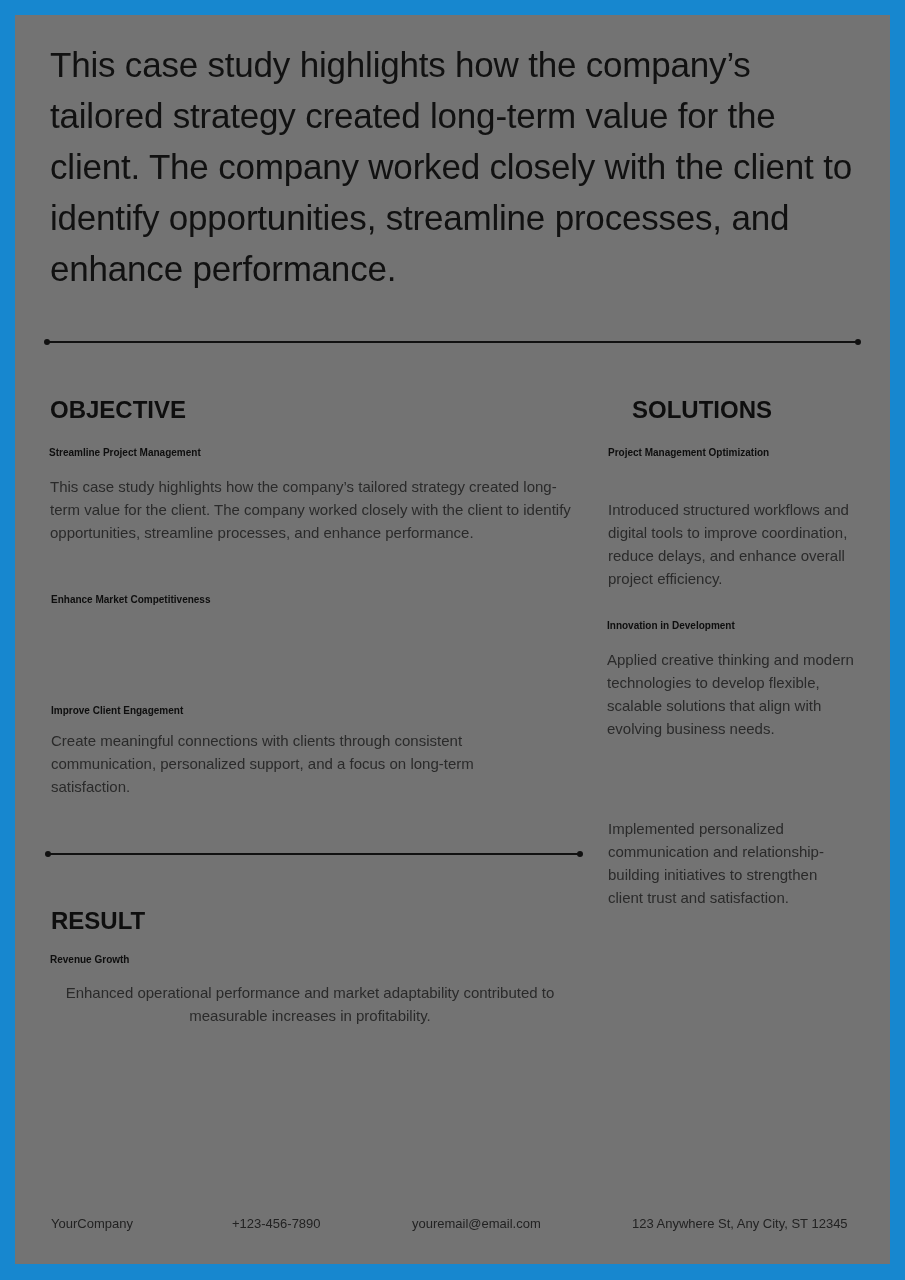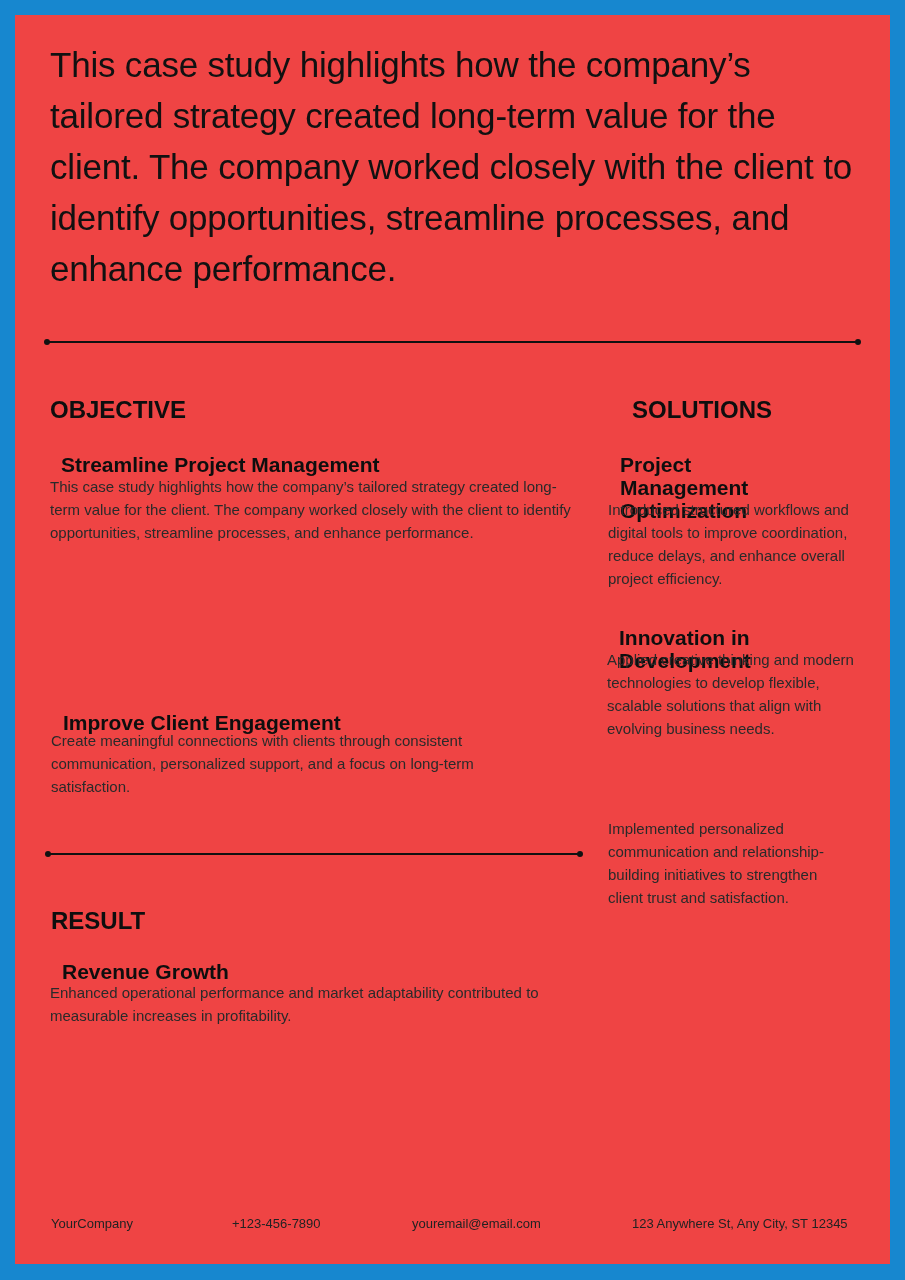--- a/index.html
+++ b/index.html
@@ -8,21 +8,21 @@
     background: #1787cf;
     font-family: "Liberation Sans", "DejaVu Sans", sans-serif;
     color: #111;
     position: relative;
     overflow: hidden;
   }
   .page {
     position: absolute;
     left: 15px; top: 15px;
     width: 875px; height: 1249px;
-    background: #ef4444;
+    background: #737373;
   }
   .intro {
     position: absolute;
     left: 35px; top: 24px;
     width: 820px;
     font-size: 35px;
     line-height: 51px;
     font-weight: 400;
     color: #111;
     margin: 0;
@@ -48,24 +48,24 @@
 
   .section-title {
     position: absolute;
     font-size: 24px;
     font-weight: 700;
     margin: 0;
     color: #0e0e0e;
   }
   .item-title {
     position: absolute;
-    font-size: 21px;
+    font-size: 10px;
     font-weight: 700;
     line-height: 23px;
-    margin: 12px;
+    margin: 0;
     color: #0e0e0e;
   }
   .item-body {
     position: absolute;
     font-size: 15px;
     line-height: 23px;
     color: #2a2a2a;
     margin: 0;
   }
   .footer-item {
@@ -82,29 +82,30 @@
 
   <p class="intro">This case study highlights how the company’s tailored strategy created long-term value for the client. The company worked closely with the client to identify opportunities, streamline processes, and enhance performance.</p>
 
   <div class="divider top"></div>
 
   <h2 class="section-title" style="left:35px; top:381px;">OBJECTIVE</h2>
 
   <h3 class="item-title" style="left:34px; top:426px; width:520px;">Streamline Project Management</h3>
   <p class="item-body" style="left:35px; top:460px; width:535px;">This case study highlights how the company’s tailored strategy created long-term value for the client. The company worked closely with the client to identify opportunities, streamline processes, and enhance performance.</p>
 
+  <h3 class="item-title" style="left:36px; top:573px; width:520px;">Enhance Market Competitiveness</h3>
 
   <h3 class="item-title" style="left:36px; top:684px; width:520px;">Improve Client Engagement</h3>
   <p class="item-body" style="left:36px; top:714px; width:470px;">Create meaningful connections with clients through consistent communication, personalized support, and a focus on long-term satisfaction.</p>
 
   <div class="divider mid"></div>
 
   <h2 class="section-title" style="left:36px; top:892px;">RESULT</h2>
   <h3 class="item-title" style="left:35px; top:933px; width:500px;">Revenue Growth</h3>
-  <p class="item-body" style="left:35px; top:966px; width:520px;">Enhanced operational performance and market adaptability contributed to measurable increases in profitability.</p>
+  <p class="item-body" style="left:35px; top:966px; width:520px;text-align:center;">Enhanced operational performance and market adaptability contributed to measurable increases in profitability.</p>
 
   <h2 class="section-title" style="left:592px; top:381px;margin-left:25px;">SOLUTIONS</h2>
 
   <h3 class="item-title" style="left:593px; top:426px; width:190px;">Project Management Optimization</h3>
   <p class="item-body" style="left:593px; top:483px; width:255px;">Introduced structured workflows and digital tools to improve coordination, reduce delays, and enhance overall project efficiency.</p>
 
   <h3 class="item-title" style="left:592px; top:599px; width:260px;">Innovation in Development</h3>
   <p class="item-body" style="left:592px; top:633px; width:262px;">Applied creative thinking and modern technologies to develop flexible, scalable solutions that align with evolving business needs.</p>
 
   <p class="item-body" style="left:593px; top:802px; width:245px;">Implemented personalized communication and relationship-building initiatives to strengthen client trust and satisfaction.</p>

